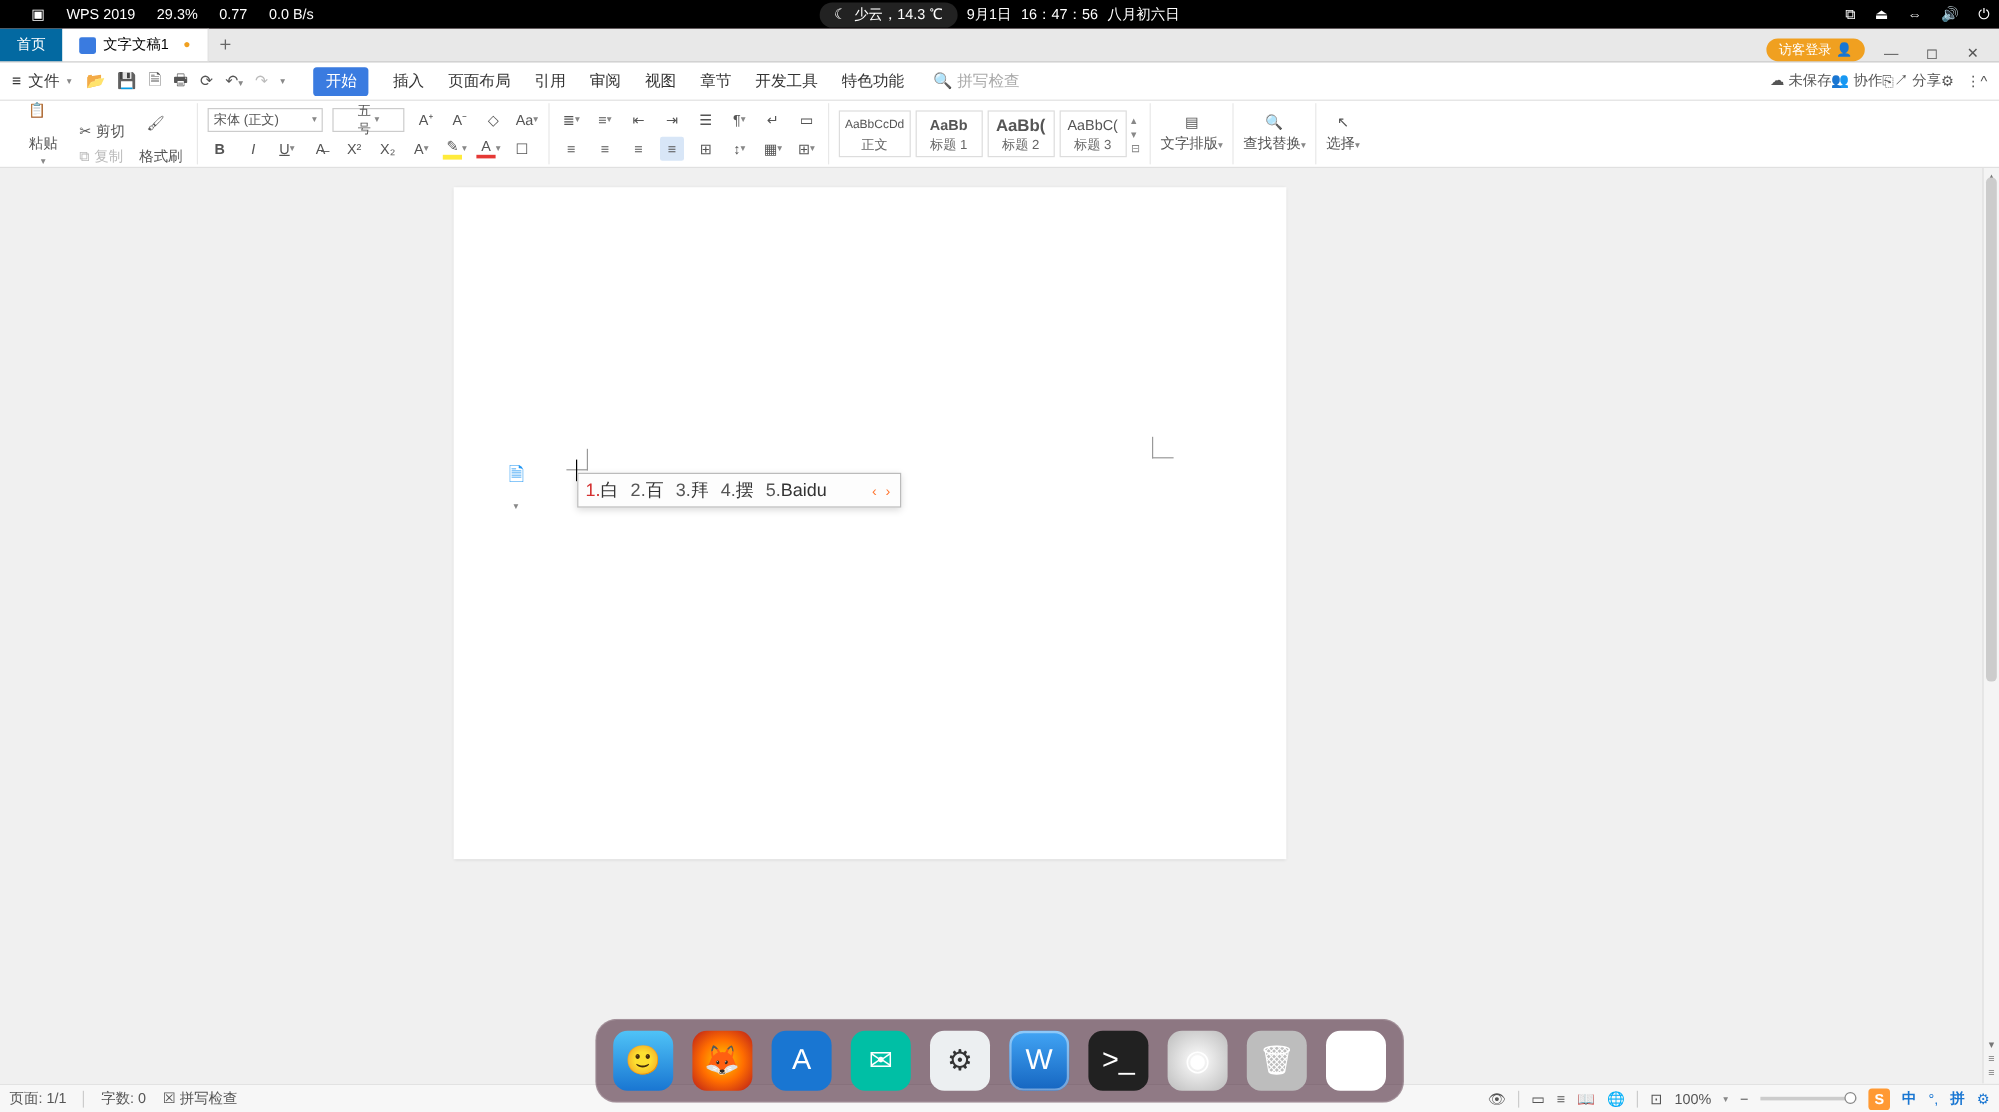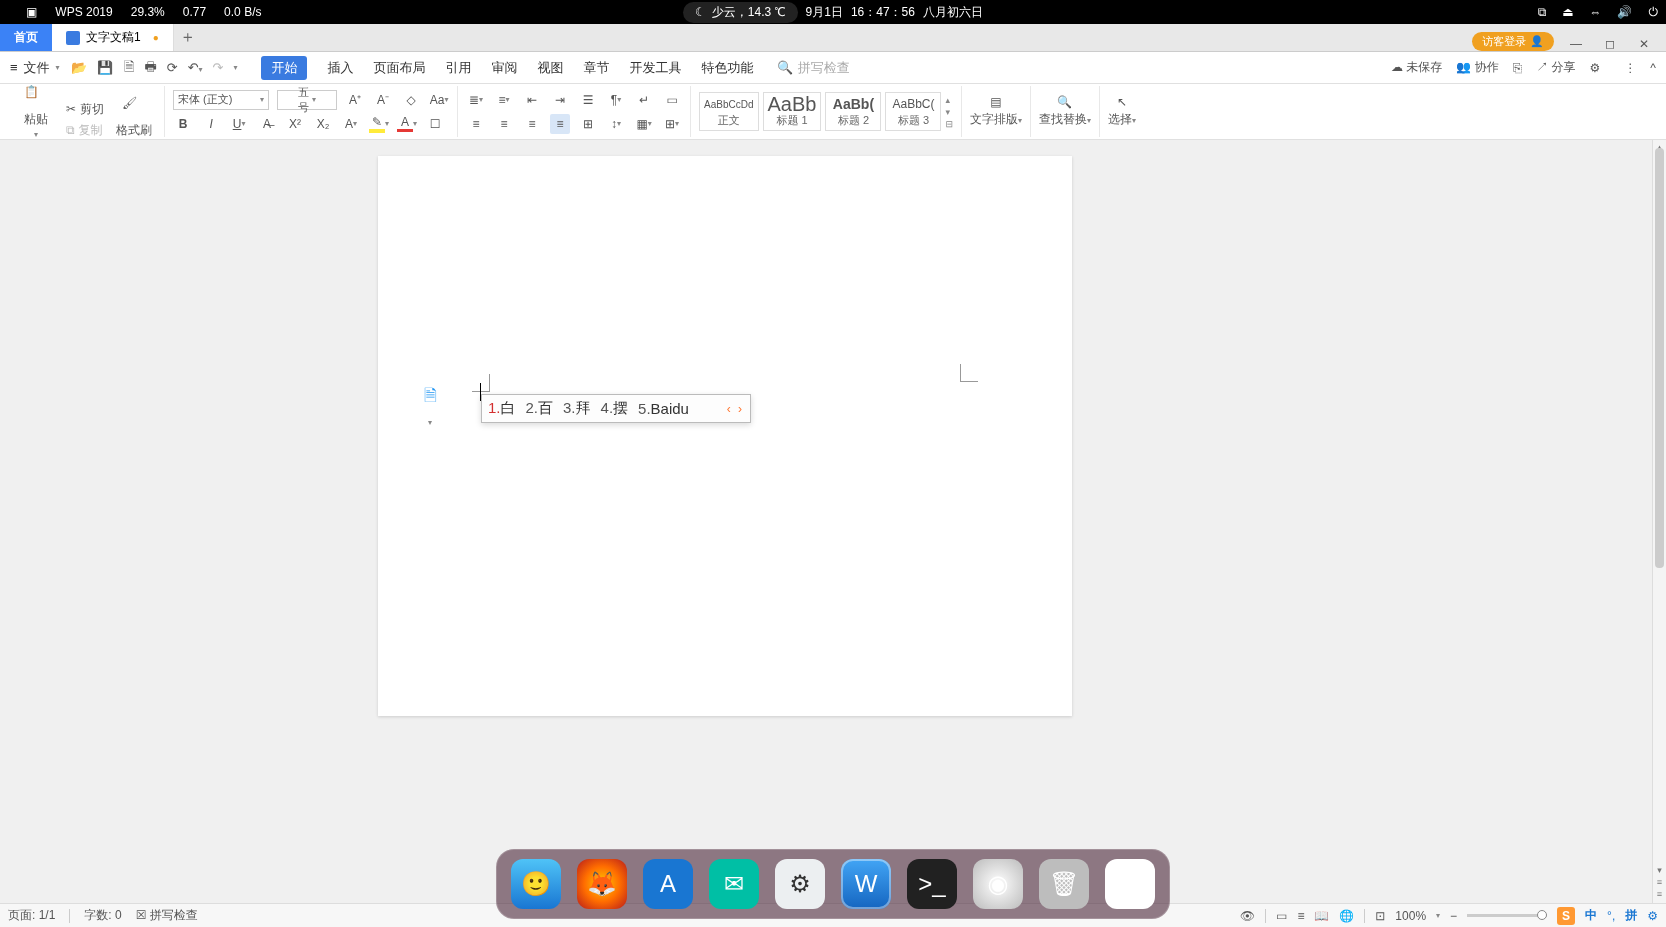--- a/index.html
+++ b/index.html
@@ -12,40 +12,40 @@
 .menubar .right { margin-left: auto; display: flex; align-items: center; gap: 16px; }
 .apple-logo { font-size: 15px; }
 .weather-pill { background: #222; border-radius: 12px; padding: 2px 12px; display: flex; align-items: center; gap: 6px; }
 
 
 .wps-window { position: absolute; top: 24px; left: 0; right: 0; bottom: 0; background: #fff; display: flex; flex-direction: column; }
 
 
 .tabbar { height: 28px; background: #e8e8e8; display: flex; align-items: stretch; border-bottom: 1px solid #ccc; }
 .tab { display: flex; align-items: center; padding: 0 14px; font-size: 12px; gap: 6px; cursor: pointer; }
-.tab.home { background: #3b82f6; color: #fff; font-weight: bold; }
+.tab.home { background: #0369a1; color: #fff; }
 .tab.doc { background: #fff; border-right: 1px solid #ddd; }
 .tab.doc .docicon { width: 14px; height: 14px; background: #3a7be0; border-radius: 2px; display: inline-block; }
 .tab .modified { color: #f0a020; font-size: 10px; margin-left: 6px; }
 .newtab { width: 28px; display: flex; align-items: center; justify-content: center; color: #666; font-size: 16px; }
 .tabbar .spacer { flex: 1; }
 .tabbar .wincontrols { display: flex; align-items: flex-end; gap: 10px; padding: 0 10px; }
 .login-badge { background: #f0a020; color: #fff; border-radius: 12px; padding: 2px 10px; font-size: 11px; display: flex; align-items: center; gap: 4px; }
 .winbtn { width: 24px; text-align: center; color: #555; font-size: 12px; }
 
 
 .menurow { height: 32px; display: flex; align-items: center; padding: 0 10px; font-size: 13px; gap: 8px; border-bottom: 1px solid #e0e0e0; }
 .menurow .filemenu { display: flex; align-items: center; gap: 6px; color: #333; }
 .menurow .qat { display: flex; align-items: center; gap: 10px; color: #555; margin-left: 4px; }
 .menurow .qat span { cursor: pointer; }
 .menurow .ribtabs { display: flex; align-items: center; gap: 20px; margin-left: 16px; }
 .menurow .ribtab { color: #333; cursor: pointer; }
 .menurow .ribtab.active { background: #3a7be0; color: #fff; padding: 3px 10px; border-radius: 3px; }
 .menurow .search { margin-left: 16px; color: #aaa; display: flex; align-items: center; gap: 4px; }
-.menurow .rightops { margin-left: auto; display: flex; align-items: center; gap: 14px; color: #555; font-size: 12px; }
+.menurow .rightops { margin-left: auto; display: flex; align-items: center; gap: 0; color: #555; font-size: 12px; }
 
 
 .ribbon { height: 56px; border-bottom: 1px solid #e0e0e0; display: flex; align-items: stretch; padding: 2px 6px; font-size: 12px; color: #555; }
 .ribgroup { display: flex; flex-direction: column; justify-content: center; padding: 0 8px; border-right: 1px solid #e8e8e8; }
 .ribgroup.vert { align-items: center; gap: 2px; }
 .tworow { display: flex; flex-direction: column; gap: 4px; justify-content: center; }
 .iconrow { display: flex; align-items: center; gap: 8px; }
 .iconbtn { width: 20px; height: 20px; display: inline-flex; align-items: center; justify-content: center; }
 .labelbtn { display: flex; align-items: center; gap: 4px; }
 .bigbtn { display: flex; flex-direction: column; align-items: center; justify-content: center; width: 44px; gap: 2px; }
@@ -301,21 +301,21 @@
         </div>
       </div>
     </div>
 
     <div class="ribgroup" style="display:flex;flex-direction:row;gap:4px;align-items:center">
       <div class="stylebox">
           <div class="preview" style="font-size:10px">AaBbCcDd</div>
           <div class="lab">正文</div>
         </div>
       <div class="stylebox">
-          <div class="preview" style="font-size:20px;font-weight:normal">AaBb</div>
+          <div class="preview" style="font-size:12px;font-weight:bold">AaBb</div>
           <div class="lab">标题 1</div>
         </div>
       <div class="stylebox">
           <div class="preview" style="font-size:14px;font-weight:bold">AaBb(</div>
           <div class="lab">标题 2</div>
         </div>
       <div class="stylebox">
           <div class="preview" style="font-size:12px">AaBbC(</div>
           <div class="lab">标题 3</div>
         </div>

